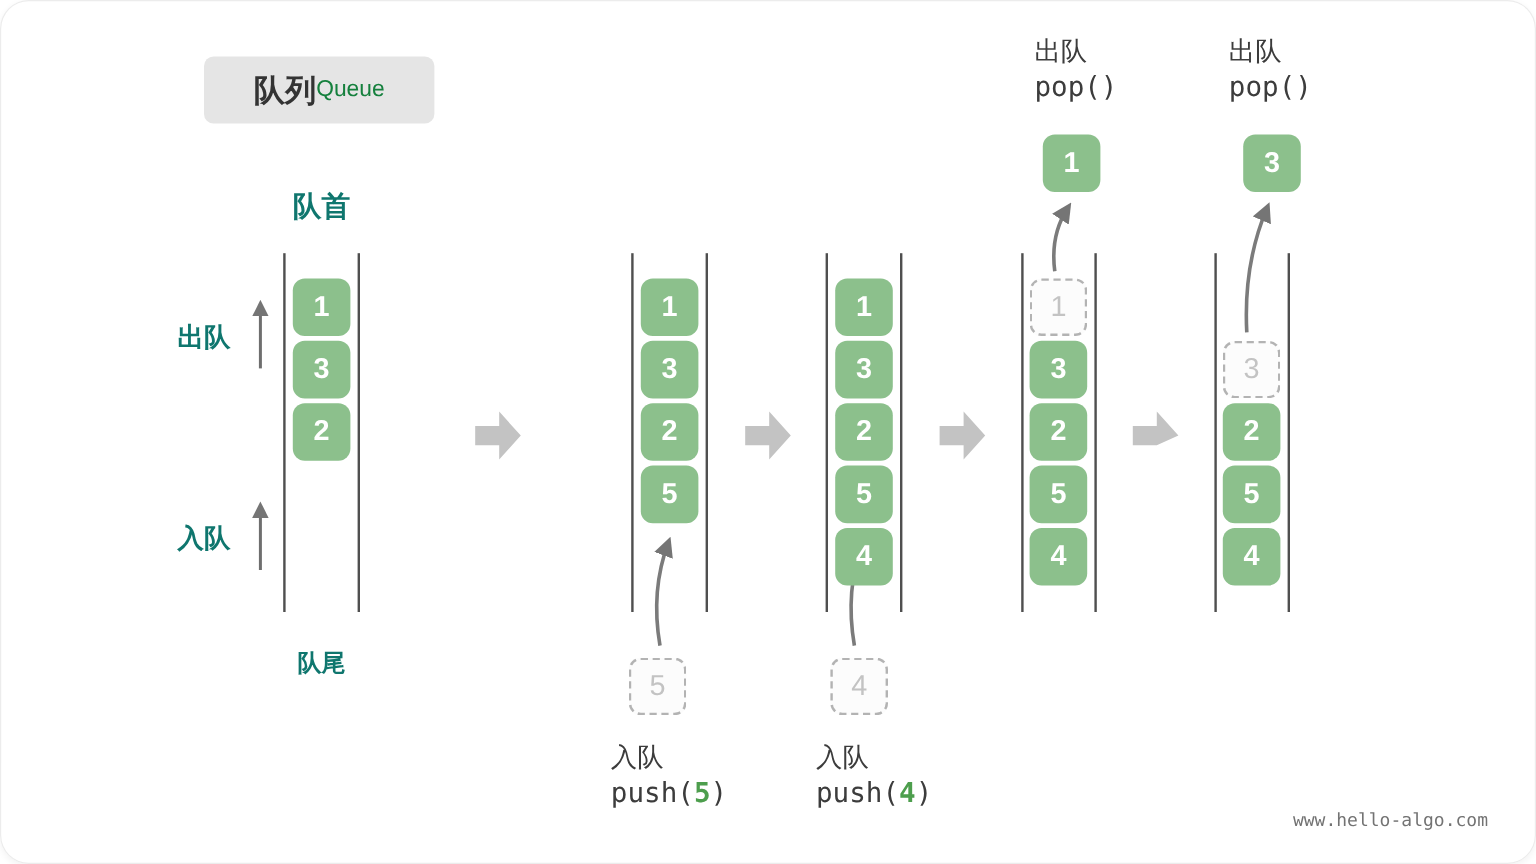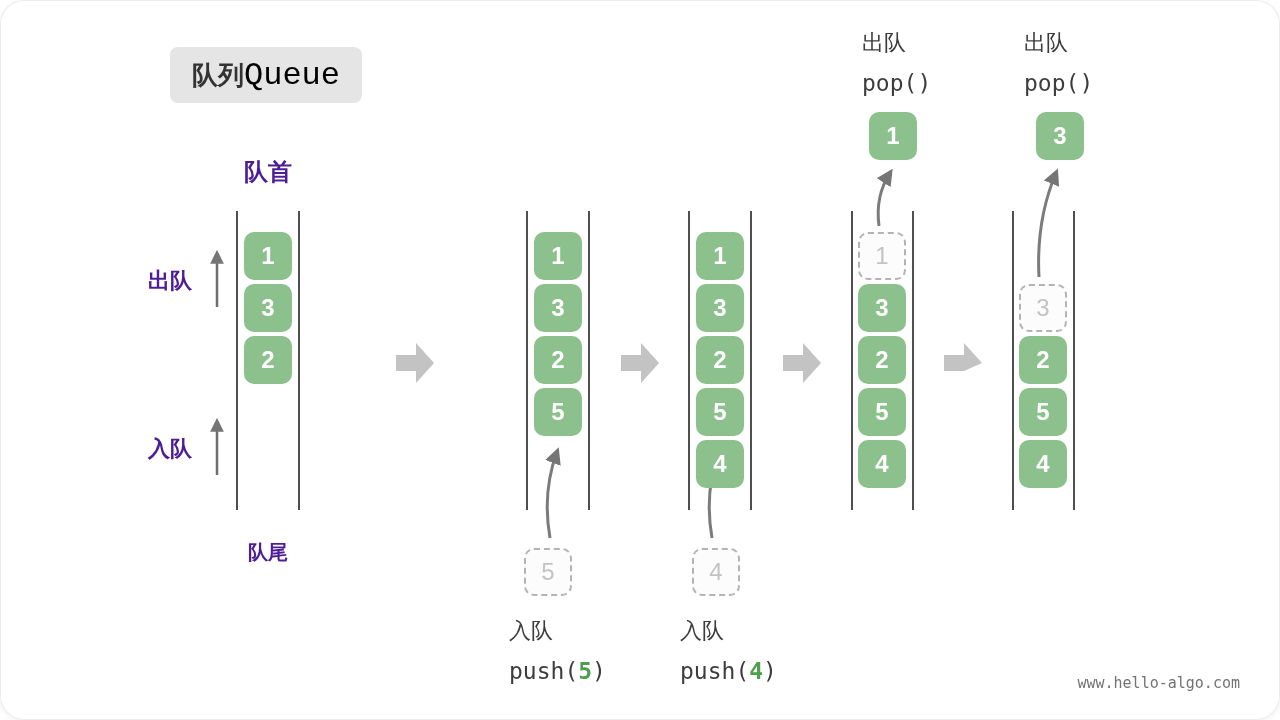--- a/index.html
+++ b/index.html
@@ -9,40 +9,40 @@
     box-shadow: inset 0 0 0 1px #ececec, 0 2px 6px rgba(0,0,0,.05);
     font-family:"Liberation Sans",sans-serif;color:#3c3c3c;
   }
   svg.overlay{position:absolute;left:0;top:0;width:1280px;height:720px;pointer-events:none;}
   .title-box{
     position:absolute;left:170px;top:47px;width:192px;height:56px;
     background:#e5e5e5;border-radius:8px;
     display:flex;align-items:center;justify-content:center;
   }
   .title-zh{font-size:26px;font-weight:bold;color:#333333;}
-  .title-en{font-family:Liberation Mono, monospace;font-size:32px;color:#000000;}
-  .lbl{position:absolute;font-weight:bold;color:#4c1d95;}
+  .title-en{font-family:Liberation Sans, sans-serif;font-size:19px;color:#15803d;}
+  .lbl{position:absolute;font-weight:bold;color:#0f766e;}
   .lbl-front{left:236px;top:156px;width:64px;text-align:center;font-size:24px;}
   .lbl-rear{left:236px;top:539px;width:64px;text-align:center;font-size:20px;}
   .lbl-deq{left:148px;top:266px;font-size:22px;}
   .lbl-enq{left:148px;top:434px;font-size:22px;}
   .wall{position:absolute;top:211px;width:2px;height:299px;background:#4f4f4f;}
   .cell{
     position:absolute;width:48px;height:48px;border-radius:10px;
     background:#8cc08c;color:#ffffff;
     display:flex;align-items:center;justify-content:center;
     font-size:24px;font-weight:600;
   }
   .cell.ghost{
     background:#fcfcfc;border:2px dashed #b3b3b3;color:#c3c3c3;
     font-weight:500;box-sizing:border-box;
   }
   .op{position:absolute;line-height:30px;}
   .op .zh{font-size:22px;font-weight:500;color:#3c3c3c;}
-  .op .code{font-family:"DejaVu Sans Mono",monospace;font-size:23px;color:#3c3c3c;margin-top:10px;white-space:nowrap;}
+  .op .code{font-family:"DejaVu Sans Mono",monospace;font-size:23px;color:#3c3c3c;margin-top:0;white-space:nowrap;}
   .op .code .arg{color:#4d9e4d;font-weight:bold;}
   .watermark{
     position:absolute;right:40px;top:674px;
     font-family:"DejaVu Sans Mono",monospace;font-size:15px;color:#737373;
   }
 </style>
 </head>
 <body>
 
 <div id="canvas">

